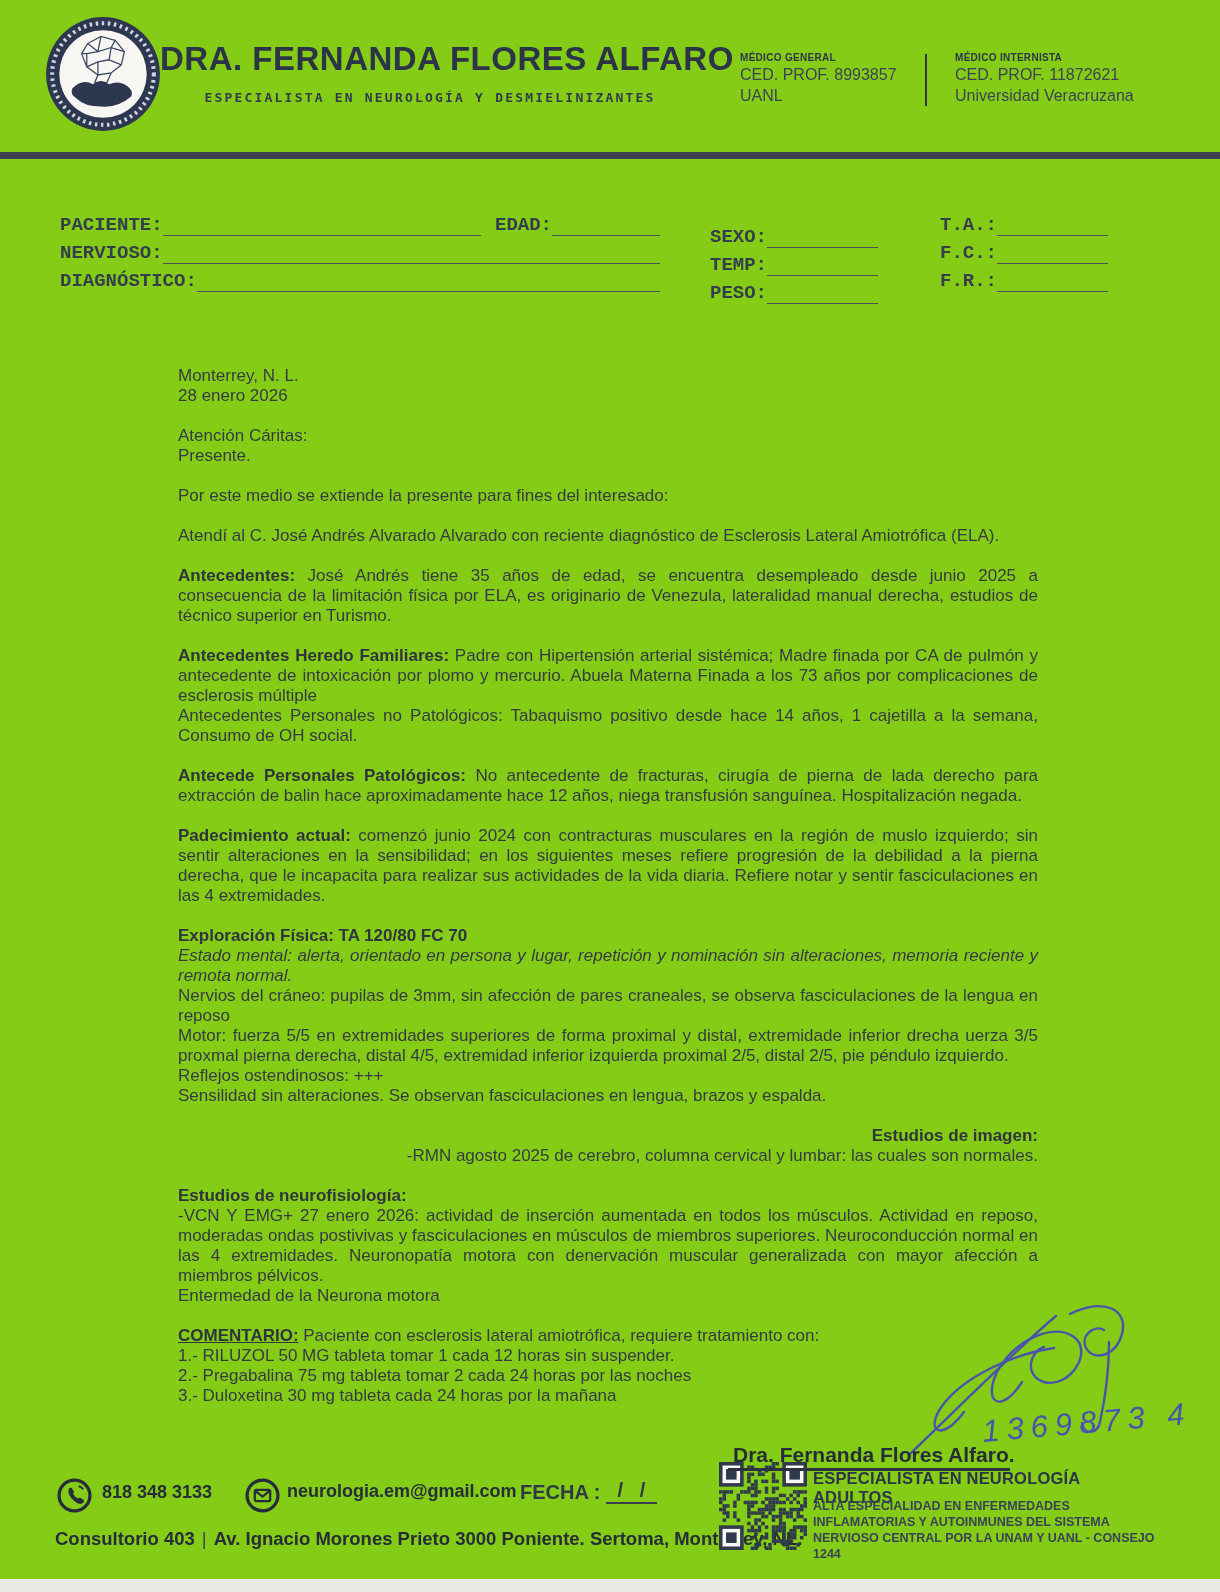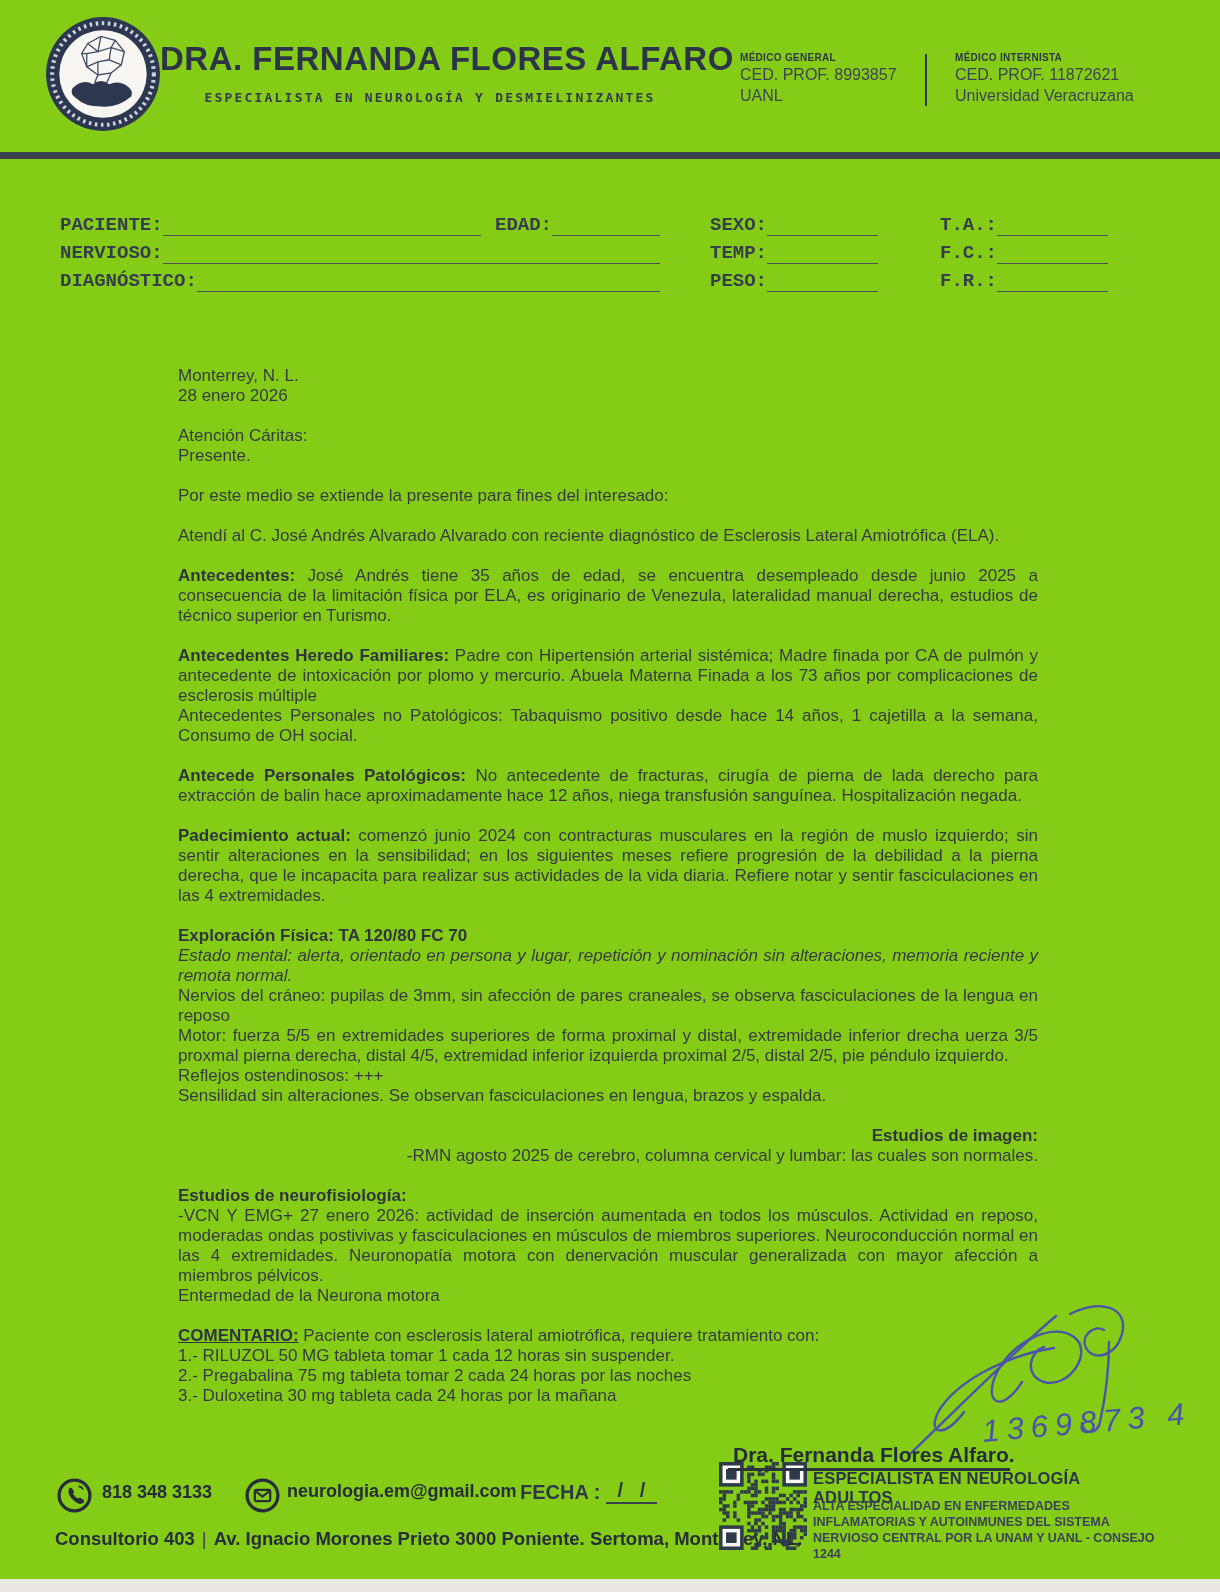--- a/index.html
+++ b/index.html
@@ -109,21 +109,21 @@
       </div>
       <div class="frow">
         <span>NERVIOSO:</span>
         <span class="fline grow"></span>
       </div>
       <div class="frow">
         <span>DIAGNÓSTICO:</span>
         <span class="fline grow"></span>
       </div>
     </div>
-    <div class="fcol" style="left:710px; top:0; width:168px;text-align:center;">
+    <div class="fcol" style="left:710px; top:12px; width:168px;text-align:center;">
       <div class="frow">
         <span>SEXO:</span>
         <span class="fline grow"></span>
       </div>
       <div class="frow">
         <span>TEMP:</span>
         <span class="fline grow"></span>
       </div>
       <div class="frow">
         <span>PESO:</span>

